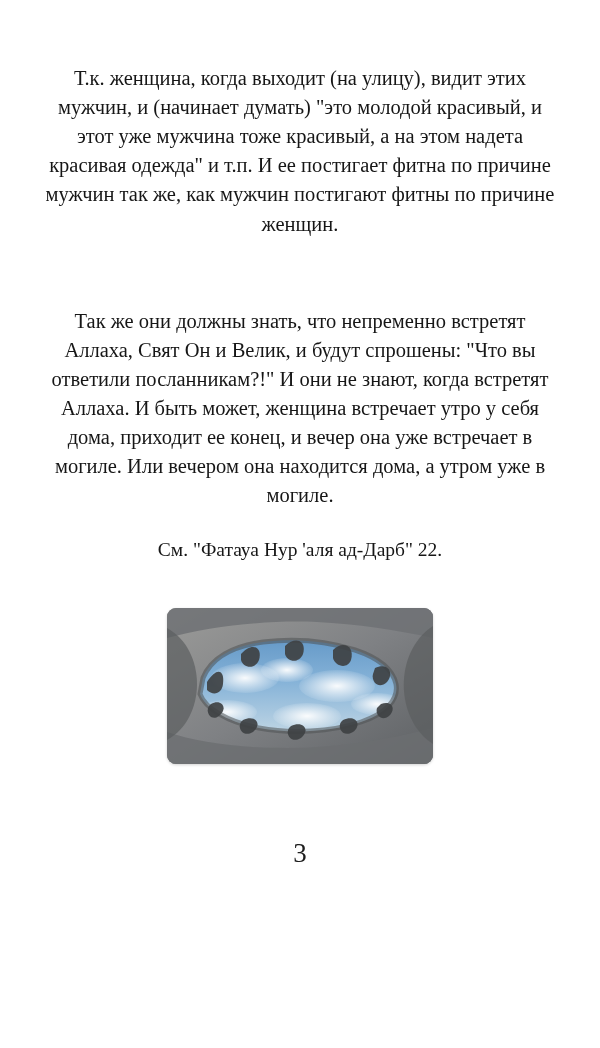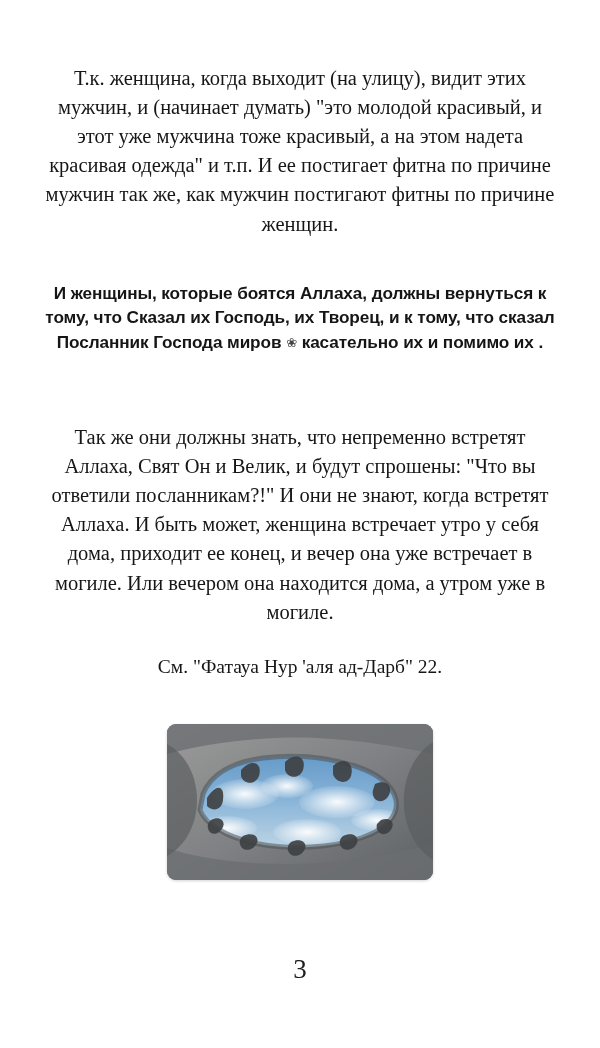--- a/index.html
+++ b/index.html
@@ -90,21 +90,20 @@
     line-height: 1;
   }
 </style>
 </head>
 <body>
 
 <div class="page">
 
   <p class="para-serif block-1">Т.к. женщина, когда выходит (на улицу), видит этих мужчин, и (начинает думать) "это молодой красивый, и этот уже мужчина тоже красивый, а на этом надета красивая одежда" и т.п. И ее постигает фитна по причине мужчин так же, как мужчин постигают фитны по причине женщин.</p>
 
-  <p class="para-sans block-2"><span>И женщины, которые боятся Аллаха, должны вернуться к тому, что Сказал их Господь, их Творец, и к тому, что сказал Посланник Господа миров </span><span class="glyph">❀</span><span> касательно их и помимо их .</span></p>
 
   <p class="para-serif block-3">Так же они должны знать, что непременно встретят Аллаха, Свят Он и Велик, и будут спрошены: "Что вы ответили посланникам?!" И они не знают, когда встретят Аллаха. И быть может, женщина встречает утро у себя дома, приходит ее конец, и вечер она уже встречает в могиле. Или вечером она находится дома, а утром уже в могиле.</p>
 
   <p class="para-serif block-4">См. "Фатауа Нур 'аля ад-Дарб" 22.</p>
 
   <div class="photo-wrap">
     <svg class="photo-svg" viewBox="0 0 266 156" preserveAspectRatio="none">
       <defs>
         <linearGradient id="skyGrad" x1="0" y1="0" x2="0" y2="1">
           <stop offset="0%" stop-color="#5d93c4"></stop>

